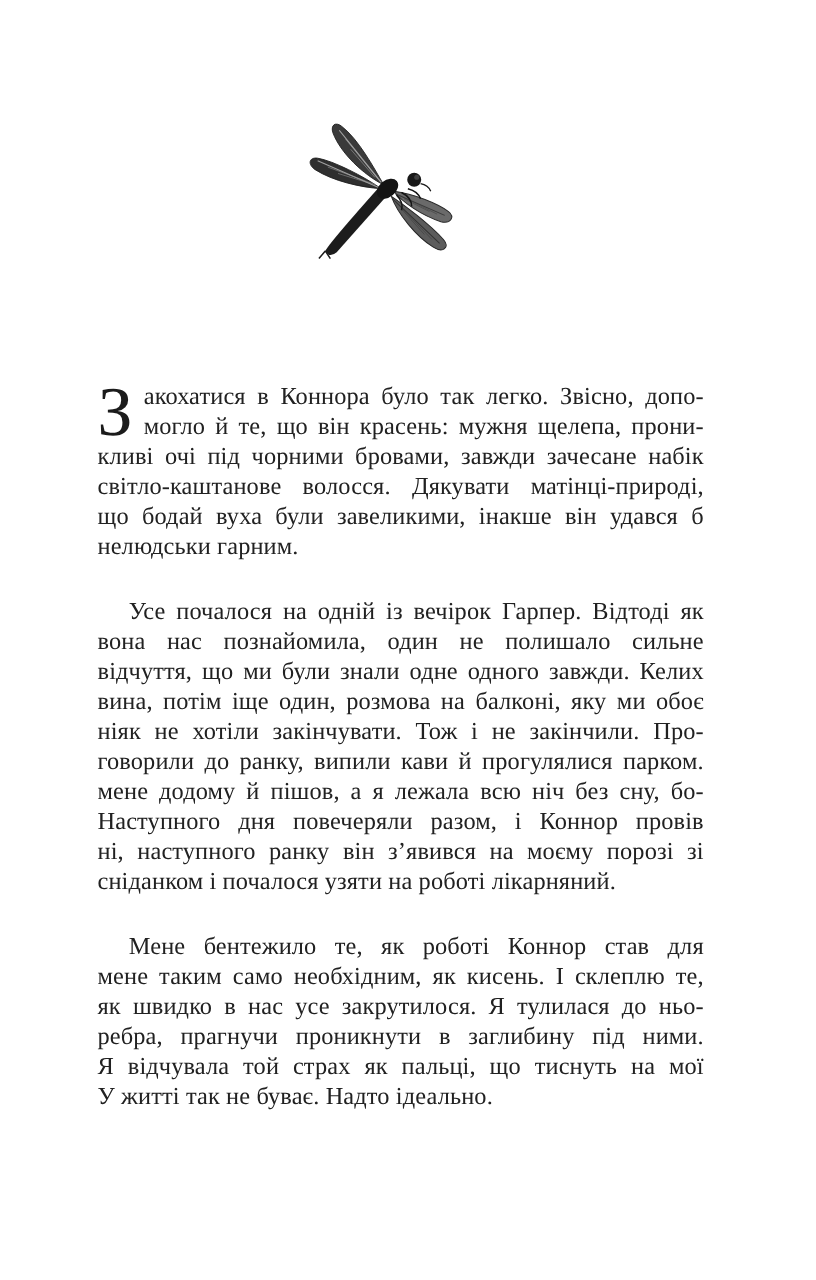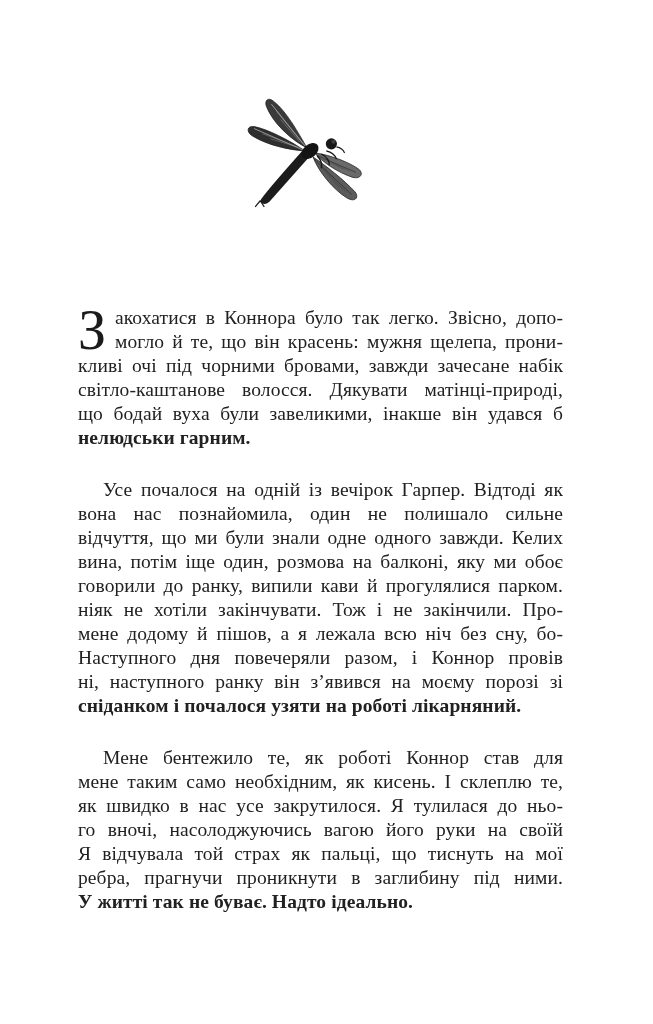--- a/index.html
+++ b/index.html
@@ -38,21 +38,21 @@
     line-height: 48px;
     text-align: left;
     color: #1b1b1b;
   }
   .line {
     display: block;
     text-align: justify;
     text-align-last: justify;
     white-space: normal;
   }
-  .line.last { text-align-last: left; font-weight: bold; }
+  .line.last { text-align-last: left; }
   .line.indent { text-indent: 25px; margin-top: 28px; }
 </style>
 </head>
 <body>
 
 <div class="page">
 
   <div class="ornament">
     <svg viewBox="0 0 122 112" xmlns="http://www.w3.org/2000/svg">
 
@@ -95,32 +95,31 @@
       <span class="line">світло-каштанове волосся. Дякувати матінці-природі,</span>
       <span class="line">що бодай вуха були завеликими, інакше він удався б</span>
       <span class="line last">нелюдськи гарним.</span>
     </p>
 
     <p class="para">
       <span class="line indent">Усе почалося на одній із вечірок Гарпер. Відтоді як</span>
       <span class="line">вона нас познайомила, один не полишало сильне</span>
       <span class="line">відчуття, що ми були знали одне одного завжди. Келих</span>
       <span class="line">вина, потім іще один, розмова на балконі, яку ми обоє</span>
+      <span class="line">ніяк не хотіли закінчувати. Тож і не закінчили. Про-</span>
       <span class="line">говорили до ранку, випили кави й прогулялися парком.</span>
-      <span class="line">ніяк не хотіли закінчувати. Тож і не закінчили. Про-</span>
       <span class="line">мене додому й пішов, а я лежала всю ніч без сну, бо-</span>
       <span class="line">Наступного дня повечеряли разом, і Коннор провів</span>
       <span class="line">ні, наступного ранку він з’явився на моєму порозі зі</span>
       <span class="line last">сніданком і почалося узяти на роботі лікарняний.</span>
     </p>
 
     <p class="para">
       <span class="line indent">Мене бентежило те, як роботі Коннор став для</span>
       <span class="line">мене таким само необхідним, як кисень. І склеплю те,</span>
       <span class="line">як швидко в нас усе закрутилося. Я тулилася до ньо-</span>
-      <span class="line">го вночі, насолоджуючись вагою його руки на своїй</span>
+      <span class="line">ребра, прагнучи проникнути в заглибину під ними.</span>
       <span class="line">Я відчувала той страх як пальці, що тиснуть на мої</span>
-      <span class="line">ребра, прагнучи проникнути в заглибину під ними.</span>
       <span class="line last">У житті так не буває. Надто ідеально.</span>
     </p>
 
   </div>
 </div>
 
 </body></html>

